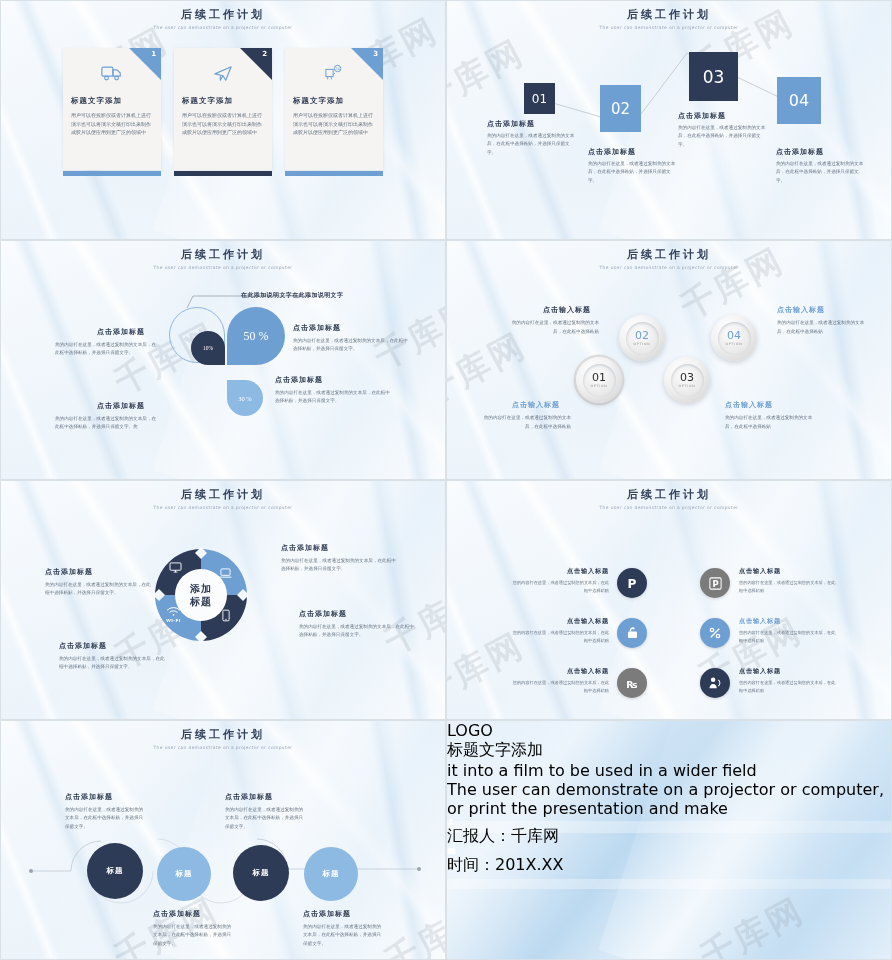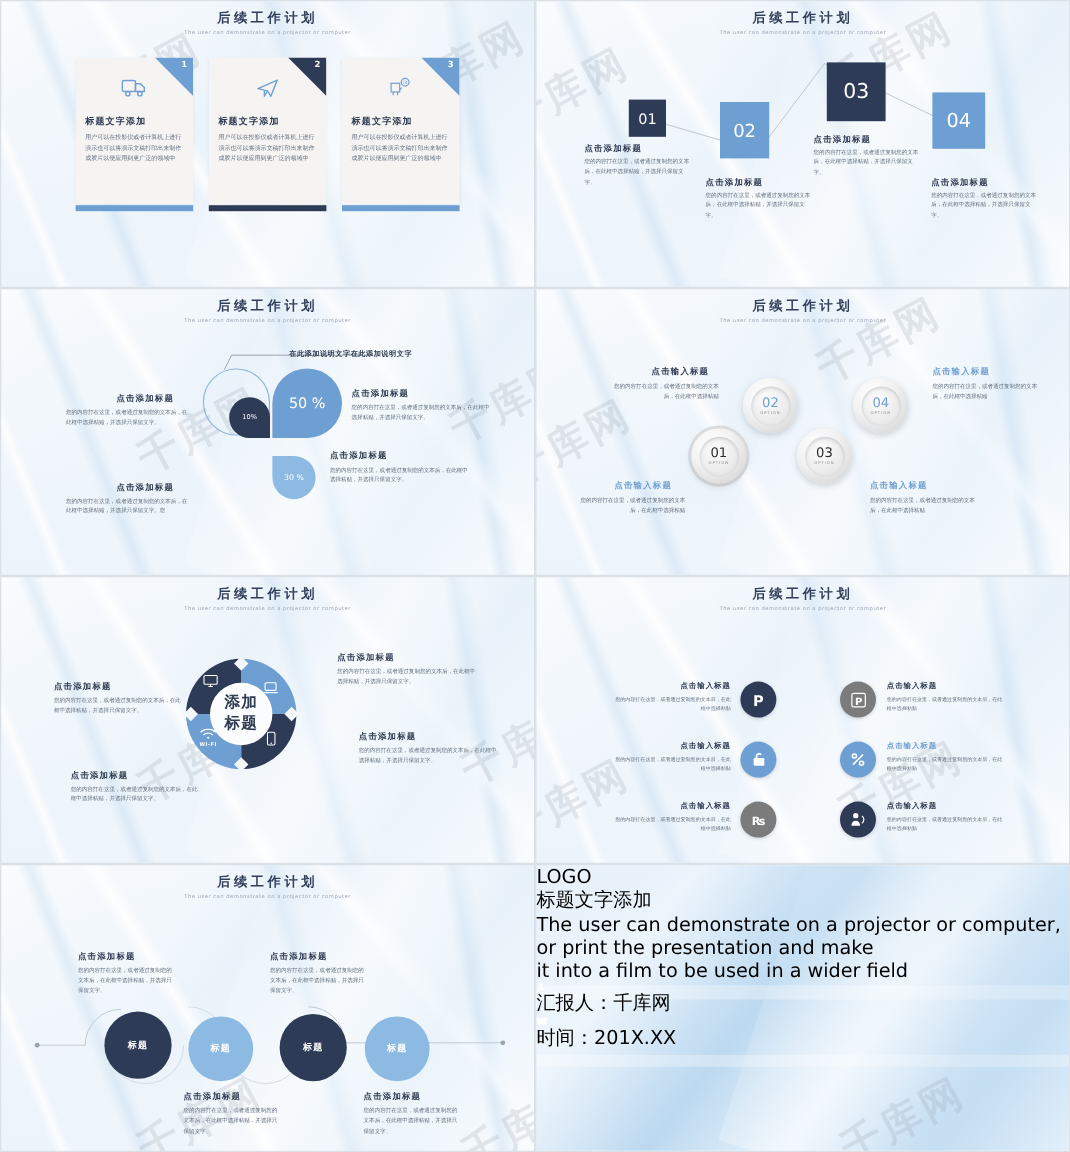--- a/index.html
+++ b/index.html
@@ -61,42 +61,42 @@
   .card .bar { position:absolute; left:0; bottom:-6px; width:100%; height:5px; }
 
   
   .sq { position:absolute; display:flex; align-items:center; justify-content:center;
         color:#fff; font-weight:400; }
   .blk { position:absolute; font-size:7px; color:#2f3b52; font-weight:700; letter-spacing:1px; }
   .bdy { position:absolute; font-size:4.6px; color:#636f7e; line-height:1.85; }
 
   
   .petal { position:absolute; display:flex; align-items:center; justify-content:center;
-           color:#fff; }
+           color:#fff;font-family:Liberation Serif, serif; }
   .ttl { position:absolute; font-size:7px; font-weight:700; color:#2f3b52; letter-spacing:1px; }
   .txt { position:absolute; font-size:4.6px; color:#636f7e; line-height:1.85; }
 
   
   .gear { position:absolute; border-radius:50%;
           background: radial-gradient(circle at 36% 30%, #ffffff 0%, #f2f2f2 42%, #dcdcdc 78%, #cfcfcf 100%);
           box-shadow: 0 2px 5px rgba(100,110,125,.28);
           display:flex; align-items:center; justify-content:center; flex-direction:column; }
   .gear .inner { border-radius:50%;
           background: radial-gradient(circle at 40% 34%, #fcfcfc 0%, #ededed 55%, #e0e0e0 100%);
           box-shadow: inset 0 1px 3px rgba(110,120,135,.35);
           display:flex; align-items:center; justify-content:center; flex-direction:column; }
   .gear .gn { font-weight:400; line-height:1; }
   .gear .go { font-size:3.2px; letter-spacing:.8px; color:#8b8b8b; margin-top:1px; }
 
   
   .ringwrap { position:absolute; left:148px; top:62px; width:104px; height:104px; }
   .ring-hub { position:absolute; left:50%; top:50%; transform:translate(-50%,-50%);
               width:48px; height:48px; border-radius:50%; background:#fbfcfd;
               display:flex; align-items:center; justify-content:center; flex-direction:column;
-              font-size:13px; font-weight:700; color:#2f3b52; line-height:1.35; letter-spacing:1px;
+              font-size:10px; font-weight:700; color:#2f3b52; line-height:1.35; letter-spacing:1px;
               box-shadow:0 0 0 2px #fff; }
 
   
   .ic { position:absolute; width:30px; height:30px; border-radius:50%;
         display:flex; align-items:center; justify-content:center;
         box-shadow:0 1px 3px rgba(90,100,115,.25); }
 
   
   .tc { position:absolute; border-radius:50%; display:flex; align-items:center; justify-content:center;
         color:#fff; font-size:7.5px; font-weight:700; letter-spacing:1px; }
@@ -517,22 +517,22 @@
         <i style="right:0; top:0; width:1.5px; height:70px;"></i>
         <i style="right:0; top:0; width:120px; height:1.5px;"></i>
         <i style="left:0; bottom:0; width:1.5px; height:70px;"></i>
         <i style="left:0; bottom:0; width:120px; height:1.5px;"></i>
         <i style="right:0; bottom:0; width:1.5px; height:70px;"></i>
         <i style="right:0; bottom:0; width:120px; height:1.5px;"></i>
       </div>
       <div class="logo">LOGO</div>
       <div class="th">标题文字添加</div>
       <div class="sub">
+        <div>it into a film to be used in a wider field</div>
         <div>The user can demonstrate on a projector or computer, or print the presentation and make</div>
-        <div>it into a film to be used in a wider field</div>
       </div>
       <div class="meta">
         <div class="m">
           <div class="cir">
             <svg width="8" height="8" viewBox="0 0 9 9" fill="#fff">
                 <circle cx="4.5" cy="2.8" r="1.8"></circle>
                 <path d="M1 8c0-1.8 1.6-2.9 3.5-2.9S8 6.2 8 8z"></path>
               </svg>
           </div>
           <div class="lb">汇报人：千库网</div>

